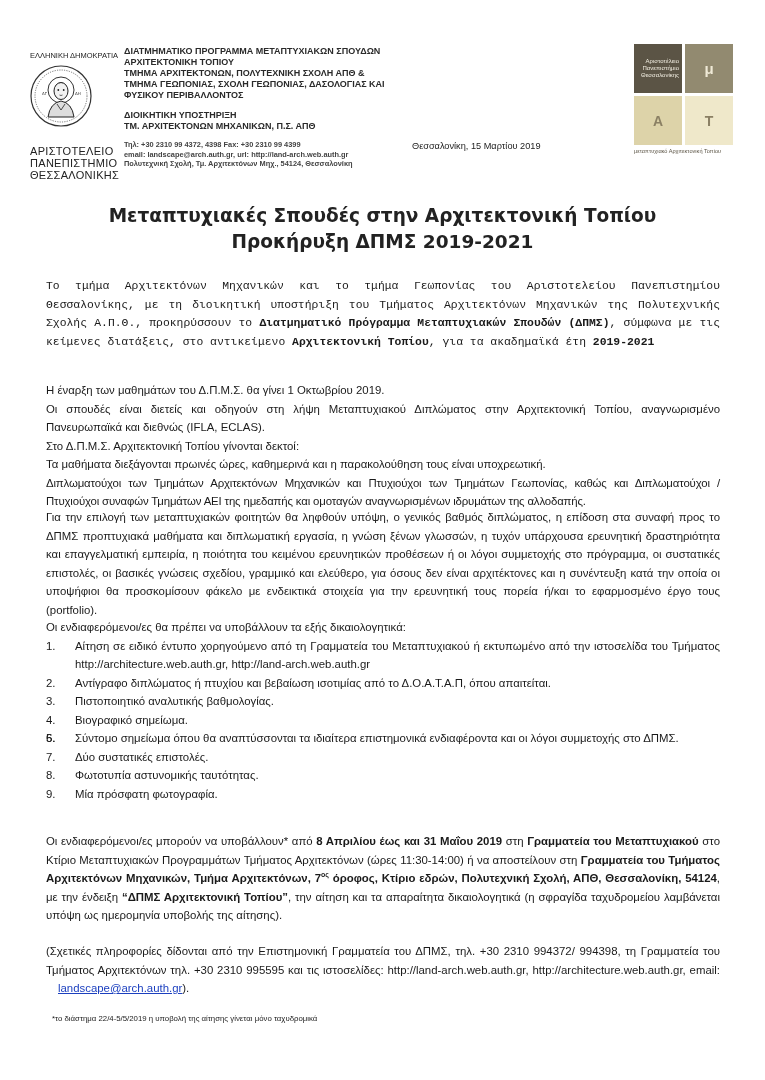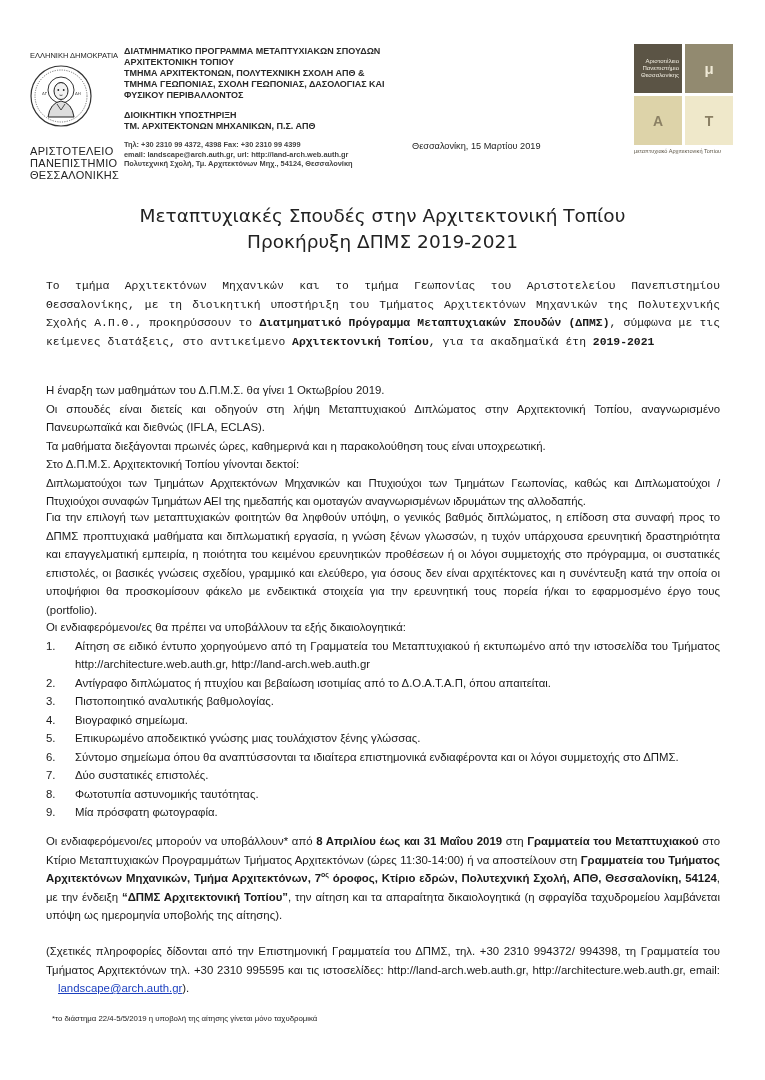--- a/index.html
+++ b/index.html
@@ -20,21 +20,21 @@
     .logo { position: absolute; left: 634px; top: 44px; width: 110px; }
     .logo .grid { display: grid; grid-template-columns: 48px 48px; grid-template-rows: 49px 49px; gap: 3px; }
     .logo .cell { display: flex; align-items: center; justify-content: center; font-weight: bold; }
     .logo .c1 { background: #5b5445; color: #f3efe3; font-size: 6px; line-height: 7px; text-align: right; font-weight: normal; justify-content: flex-end; padding-right: 3px; }
     .logo .c2 { background: #928a70; color: #efe9d6; font-size: 15px; }
     .logo .c3 { background: #ddd3a9; color: #8b8064; font-size: 14px; }
     .logo .c4 { background: #efe8ca; color: #8b8064; font-size: 14px; }
     .logo .caption { font-size: 5.6px; color: #5b5445; margin-top: 3px; white-space: nowrap; letter-spacing: 0; }
 
     
-    .title { position: absolute; left: 0; width: 765px; top: 203px; text-align: center; font-family: "DejaVu Sans", sans-serif; font-size: 18.5px; line-height: 26px; color: #222; font-weight: normal; }
+    .title { position: absolute; left: 0; width: 765px; top: 203px; text-align: center; font-family: "DejaVu Sans", sans-serif; font-size: 18.5px; line-height: 26px; color: #222; font-weight: bold; }
 
     
     .body { position: absolute; left: 46px; width: 674px; font-family: "Liberation Sans Narrow", "Liberation Sans", sans-serif; font-size: 11.4px; line-height: 18.5px; color: #1a1a1a; }
     .body p { margin: 0; text-align: justify; }
     .body b { font-weight: bold; }
     .p-intro { top: 277px; font-family: Liberation Mono, monospace; }
     .p-info { top: 358px; margin-top: 23px; }
     .p-select { top: 508px; }
     .p-docs { top: 618px; }
     .p-submit { top: 832px; }
@@ -114,37 +114,37 @@
   <div>Προκήρυξη ΔΠΜΣ 2019-2021</div>
 </div>
 
 <div class="body p-intro">
   <p><span>Το τμήμα Αρχιτεκτόνων Μηχανικών και το τμήμα Γεωπονίας του Αριστοτελείου Πανεπιστημίου Θεσσαλονίκης, με τη διοικητική υποστήριξη του Τμήματος Αρχιτεκτόνων Μηχανικών της Πολυτεχνικής Σχολής Α.Π.Θ., προκηρύσσουν το </span><b>Διατμηματικό Πρόγραμμα Μεταπτυχιακών Σπουδών (ΔΠΜΣ)</b><span>, σύμφωνα με τις κείμενες διατάξεις, στο αντικείμενο </span><b>Αρχιτεκτονική Τοπίου</b><span>, για τα ακαδημαϊκά έτη </span><b>2019-2021</b></p>
 </div>
 
 <div class="body p-info">
   <p>Η έναρξη των μαθημάτων του Δ.Π.Μ.Σ. θα γίνει 1 Οκτωβρίου 2019.</p>
   <p>Οι σπουδές είναι διετείς και οδηγούν στη λήψη Μεταπτυχιακού Διπλώματος στην Αρχιτεκτονική Τοπίου, αναγνωρισμένο Πανευρωπαϊκά και διεθνώς (IFLA, ECLAS).</p>
+  <p>Στο Δ.Π.Μ.Σ. Αρχιτεκτονική Τοπίου γίνονται δεκτοί:</p>
   <p>Τα μαθήματα διεξάγονται πρωινές ώρες, καθημερινά και η παρακολούθηση τους είναι υποχρεωτική.</p>
-  <p>Στο Δ.Π.Μ.Σ. Αρχιτεκτονική Τοπίου γίνονται δεκτοί:</p>
   <p class="tight">Διπλωματούχοι των Τμημάτων Αρχιτεκτόνων Μηχανικών και Πτυχιούχοι των Τμημάτων Γεωπονίας, καθώς και Διπλωματούχοι / Πτυχιούχοι συναφών Τμημάτων ΑΕΙ της ημεδαπής  και ομοταγών αναγνωρισμένων ιδρυμάτων της αλλοδαπής.</p>
 </div>
 
 <div class="body p-select">
   <p>Για την επιλογή των μεταπτυχιακών φοιτητών θα ληφθούν υπόψη, ο γενικός βαθμός διπλώματος, η επίδοση στα συναφή προς το ΔΠΜΣ προπτυχιακά μαθήματα και διπλωματική εργασία, η γνώση ξένων γλωσσών, η τυχόν υπάρχουσα ερευνητική δραστηριότητα και επαγγελματική εμπειρία, η ποιότητα του κειμένου ερευνητικών προθέσεων ή οι λόγοι συμμετοχής στο πρόγραμμα, οι συστατικές επιστολές, οι βασικές γνώσεις σχεδίου, γραμμικό και ελεύθερο, για όσους δεν είναι αρχιτέκτονες και η συνέντευξη κατά την οποία οι υποψήφιοι θα προσκομίσουν φάκελο με ενδεικτικά στοιχεία για την ερευνητική τους πορεία ή/και το εφαρμοσμένο έργο τους (portfolio).</p>
 </div>
 
 <div class="body p-docs">
   <p>Οι ενδιαφερόμενοι/ες θα πρέπει να υποβάλλουν τα εξής δικαιολογητικά:</p>
   <ol class="docs">
     <li><span class="num">1.</span><span>Αίτηση σε ειδικό έντυπο χορηγούμενο από τη Γραμματεία του Μεταπτυχιακού ή εκτυπωμένο από την ιστοσελίδα του Τμήματος http://architecture.web.auth.gr, http://land-arch.web.auth.gr</span></li>
     <li><span class="num">2.</span><span>Αντίγραφο διπλώματος ή πτυχίου και βεβαίωση ισοτιμίας από το Δ.Ο.Α.Τ.Α.Π, όπου απαιτείται.</span></li>
     <li><span class="num">3.</span><span>Πιστοποιητικό αναλυτικής βαθμολογίας.</span></li>
     <li><span class="num">4.</span><span>Βιογραφικό σημείωμα.</span></li>
-    <li><span class="num">5.</span><span>Επικυρωμένο αποδεικτικό γνώσης μιας τουλάχιστον ξένης γλώσσας.</span></li>
+    <li><span class="num">5.</span></li>
     <li><span class="num">6.</span><span>Σύντομο σημείωμα όπου θα αναπτύσσονται τα ιδιαίτερα επιστημονικά ενδιαφέροντα και οι λόγοι συμμετοχής στο ΔΠΜΣ.</span></li>
     <li><span class="num">7.</span><span>Δύο συστατικές επιστολές.</span></li>
     <li><span class="num">8.</span><span>Φωτοτυπία αστυνομικής ταυτότητας.</span></li>
     <li><span class="num">9.</span><span>Μία πρόσφατη φωτογραφία.</span></li>
   </ol>
 </div>
 
 <div class="body p-submit">
   <p><span>Οι ενδιαφερόμενοι/ες μπορούν να υποβάλλουν* από </span><b>8 Απριλίου έως και 31 Μαΐου 2019</b><span> στη </span><b>Γραμματεία του Μεταπτυχιακού</b><span> στο Κτίριο Μεταπτυχιακών Προγραμμάτων Τμήματος Αρχιτεκτόνων (ώρες 11:30-14:00) ή να αποστείλουν στη </span><b><span>Γραμματεία του Τμήματος Αρχιτεκτόνων Μηχανικών, Τμήμα Αρχιτεκτόνων, 7</span><sup>ος</sup><span> όροφος, Κτίριο εδρών, Πολυτεχνική Σχολή, ΑΠΘ, Θεσσαλονίκη, 54124</span></b><span>, με την ένδειξη </span><b>“ΔΠΜΣ Αρχιτεκτονική Τοπίου”</b><span>, την αίτηση και τα απαραίτητα δικαιολογητικά (η σφραγίδα ταχυδρομείου λαμβάνεται υπόψη ως ημερομηνία υποβολής της αίτησης).</span></p>
 </div>

